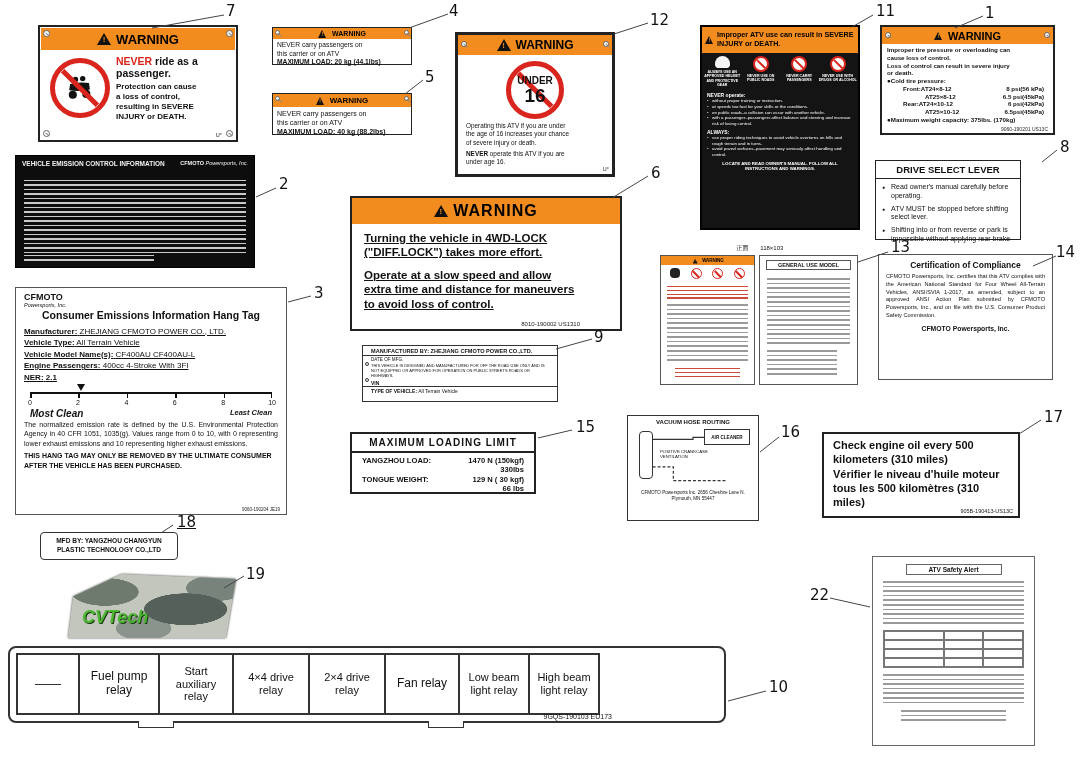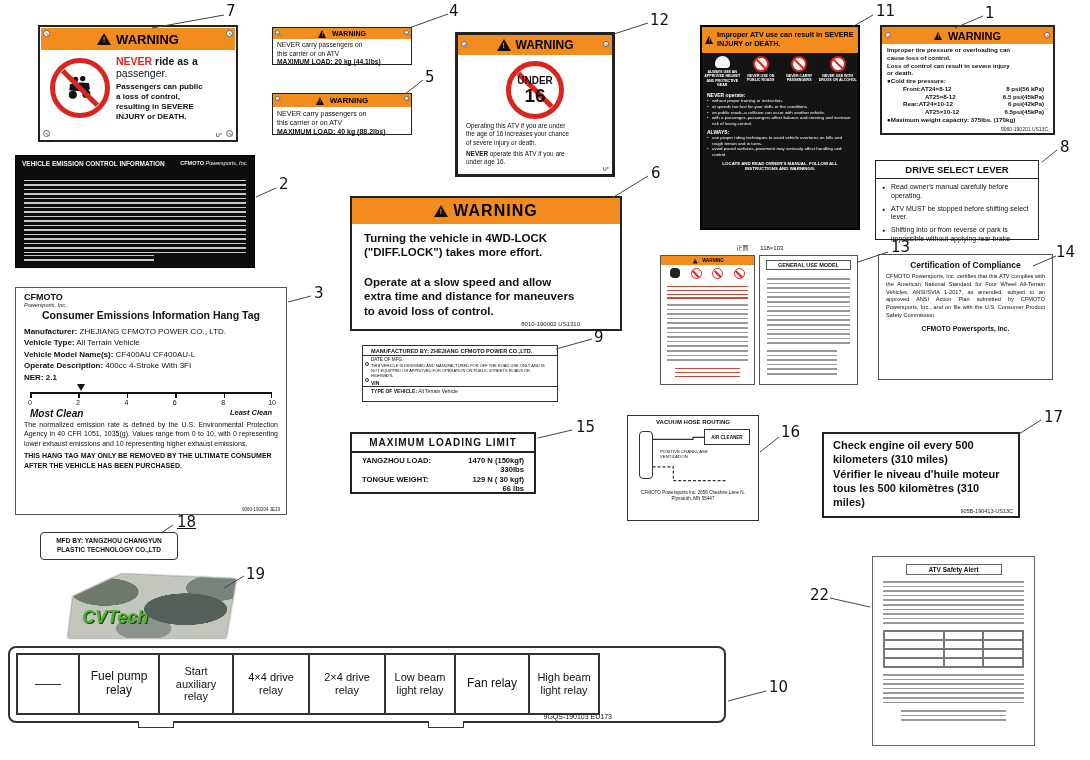--- a/index.html
+++ b/index.html
@@ -84,23 +84,23 @@
         <path d="M9 10 Q20 7 30 9 L31 16 Q20 19 8 17 Z"></path>
         <circle cx="12" cy="22" r="4.5"></circle>
           <circle cx="27" cy="21" r="4.5"></circle>
       </svg>
     </div>
     <div style="padding:4px 2px 0 2px;">
       <div style="font-size:10.5px;font-weight:bold;">
         <span class="red">NEVER</span>
         <span>ride as a</span>
       </div>
-      <div style="font-size:10.5px;font-weight:normal;">passenger.</div>
+      <div style="font-size:10.5px;font-weight:bold;">passenger.</div>
       <div style="font-size:8px;font-weight:bold;margin-top:3px;line-height:1.25;">
-        <div>Passengers can public</div>
+        <div>Protection can cause</div>
         <div>a loss of control,</div>
         <div>resulting in SEVERE</div>
         <div>INJURY or DEATH.</div>
       </div>
     </div>
   </div>
   <span class="corner" style="right:14px;">U°</span>
 </section>
 
 <section class="lbl" style="left:272px;top:27px;width:140px;height:38px;">
@@ -230,55 +230,55 @@
     <span style="font-size:6.5px;font-weight:bold;">VEHICLE EMISSION CONTROL INFORMATION</span>
     <span style="font-size:5.5px;text-align:right;white-space:nowrap;">
       <b>CFMOTO</b>
       <i>Powersports, Inc.</i>
     </span>
   </div>
   <div class="finelines-dark" style="position:absolute;left:8px;right:8px;top:24px;height:74px;"></div>
   <div class="finelines-dark" style="position:absolute;left:8px;width:130px;bottom:4px;height:8px;"></div>
 </section>
 
-<section class="lbl" style="left:875px;top:160px;width:164px;height:80px;">
+<section class="lbl" style="left:875px;top:160px;width:146px;height:80px;">
   <div style="font-size:9.5px;font-weight:bold;text-align:center;padding:3px 0;border-bottom:1px solid #222;">DRIVE SELECT LEVER</div>
   <div>
     <div class="ds-item">Read owner's manual carefully before operating.</div>
     <div class="ds-item">ATV MUST be stopped before shifting select lever.</div>
     <div class="ds-item">Shifting into or from reverse or park is impossible without applying rear brake</div>
   </div>
 </section>
 
 <section class="lbl" style="left:350px;top:196px;width:272px;height:135px;border-width:2px;">
   <div class="warnhead orange" style="height:26px;font-size:16px;letter-spacing:1px;">
     <span class="tri"></span>
     <span>WARNING</span>
   </div>
-  <div style="padding:7px 12px 0;font-size:11.5px;font-weight:bold;line-height:1.25;">
+  <div style="padding:7px 12px 0;font-size:11.5px;font-weight:bold;line-height:1.25;text-decoration:underline;">
     <div>Turning the vehicle in 4WD-LOCK</div>
     <div>("DIFF.LOCK") takes more effort.</div>
-    <div style="margin-top:15px;">Operate at a slow speed and allow</div>
+    <div style="margin-top:8px;">Operate at a slow speed and allow</div>
     <div>extra time and distance for maneuvers</div>
     <div>to avoid loss of control.</div>
   </div>
   <span class="code" style="right:40px;bottom:2px;font-size:6px;">8010-190002  US1310</span>
 </section>
 
 <section class="lbl" style="left:15px;top:287px;width:272px;height:228px;border-color:#555;">
   <div style="padding:4px 8px 0;">
     <div style="font-size:9px;font-weight:bold;">CFMOTO</div>
     <div style="font-size:5.5px;font-style:italic;">Powersports, Inc.</div>
   </div>
   <div style="text-align:center;font-size:10.5px;font-weight:bold;margin-top:1px;">Consumer Emissions Information Hang Tag</div>
-  <div style="padding:3px 8px 0;">
+  <div style="padding:3px 8px 0;text-decoration:underline;">
     <div class="ht-row"><span class="ht-lab">Manufacturer:</span> <span>ZHEJIANG CFMOTO POWER CO., LTD.</span></div>
     <div class="ht-row"><span class="ht-lab">Vehicle Type:</span> <span>All Terrain Vehicle</span></div>
     <div class="ht-row"><span class="ht-lab">Vehicle Model Name(s):</span> <span>CF400AU CF400AU-L</span></div>
-    <div class="ht-row"><span class="ht-lab">Operate Description:</span> <span>400cc 4-Stroke With 3FI</span></div>
+    <div class="ht-row"><span class="ht-lab">Engine Passengers:</span> <span>400cc 4-Stroke With 3FI</span></div>
     <div class="ht-row"><span class="ht-lab">NER:</span> <span class="b">2.1</span></div>
   </div>
   <div style="position:relative;height:34px;margin:1px 14px 0;">
     <div style="position:absolute;left:calc(21% - 4px);top:0;width:0;height:0;border-left:4px solid transparent;border-right:4px solid transparent;border-top:7px solid #111;"></div>
     <div style="position:absolute;left:0;right:0;top:8px;height:2px;background:#111;"></div>
     <span style="position:absolute;left:0;top:8px;width:1.5px;height:6px;background:#111;"></span>
     <span style="position:absolute;left:20%;top:8px;width:1.5px;height:6px;background:#111;"></span>
     <span style="position:absolute;left:40%;top:8px;width:1.5px;height:6px;background:#111;"></span>
     <span style="position:absolute;left:60%;top:8px;width:1.5px;height:6px;background:#111;"></span>
     <span style="position:absolute;left:80%;top:8px;width:1.5px;height:6px;background:#111;"></span>
@@ -417,25 +417,25 @@
       </div>
     <div class="rcell" style="width:76px;font-size:11px;">
         <span>Start auxiliary relay</span>
       </div>
     <div class="rcell" style="width:78px;font-size:11px;">
         <span>4×4 drive relay</span>
       </div>
     <div class="rcell" style="width:78px;font-size:11px;">
         <span>2×4 drive relay</span>
       </div>
+    <div class="rcell" style="width:76px;font-size:12px;">
+        <span>Fan relay</span>
+      </div>
     <div class="rcell" style="width:72px;font-size:11px;">
         <span>Low beam light relay</span>
-      </div>
-    <div class="rcell" style="width:76px;font-size:12px;">
-        <span>Fan relay</span>
       </div>
     <div class="rcell" style="width:72px;font-size:11px;">
         <span>High beam light relay</span>
       </div>
   </div>
   <div style="position:absolute;right:112px;bottom:1px;font-size:7px;">9GQS-190103  EU173</div>
   <div class="tab" style="left:128px;"></div>
   <div class="tab" style="left:418px;"></div>
 </section>
 

